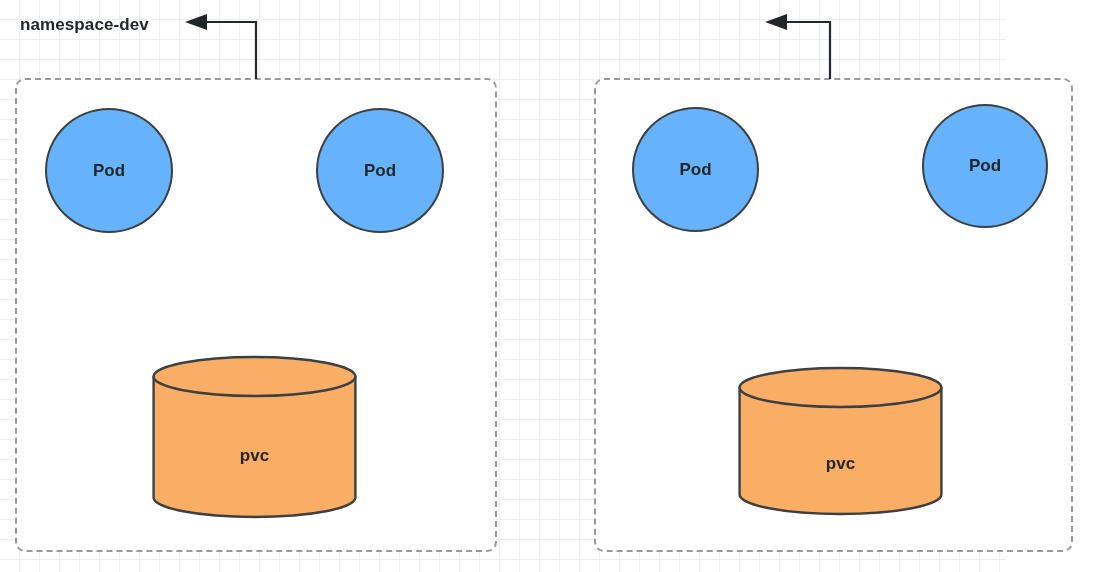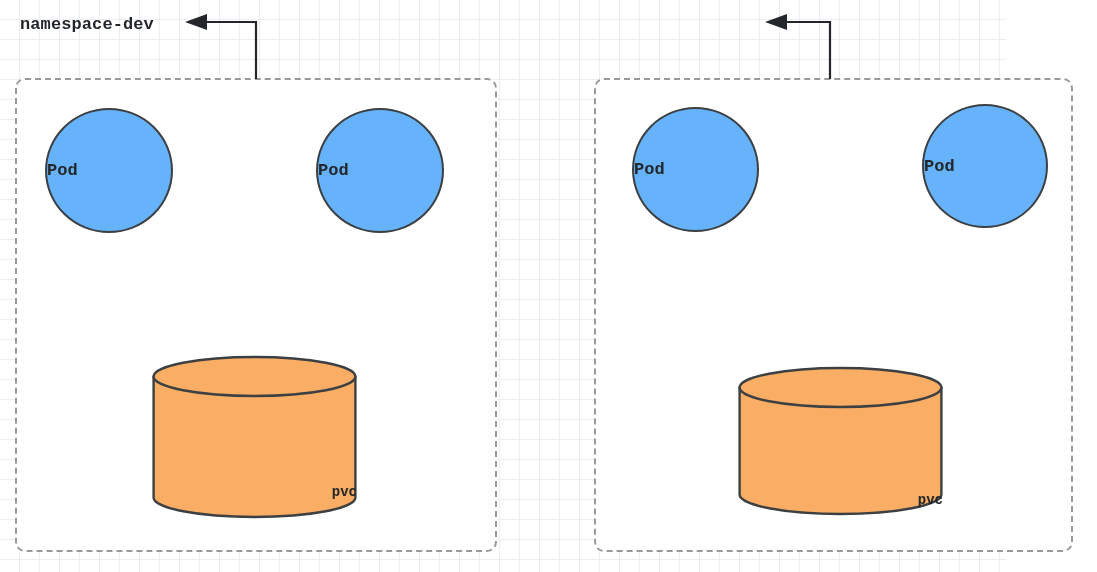--- a/index.html
+++ b/index.html
@@ -23,21 +23,20 @@
       linear-gradient(to right, #eceef0 1px, transparent 1px),
       linear-gradient(to bottom, #eceef0 1px, transparent 1px),
       linear-gradient(to right, #dfe2e5 1px, transparent 1px),
       linear-gradient(to bottom, #dfe2e5 1px, transparent 1px);
     background-size:
       20px 20px,
       20px 20px,
       100px 100px,
       100px 100px;
     background-position: -1px -1px, -1px -1px, -1px -1px, -1px -1px;
-    font-family: Liberation Mono, monospace;
   }
 
   
   .ns-box {
     position: absolute;
     box-sizing: border-box;
     border: 2px dashed #999999;
     border-radius: 10px;
     background: #ffffff;
   }
@@ -66,21 +65,21 @@
 
   
   .pod {
     position: absolute;
     box-sizing: border-box;
     border-radius: 50%;
     background: #66b2fb;
     border: 2px solid #3d4043;
     display: flex;
     align-items: center;
-    justify-content: flex-start;
+    justify-content: center;
   }
   .pod-label {
     font-size: 17px;
     font-weight: bold;
     color: #23272b;
     pointer-events: none;
   }
   #pod-dev-1  { left: 45px;  top: 108px; width: 128px; height: 125px; }
   #pod-dev-2  { left: 316px; top: 108px; width: 128px; height: 125px; }
   #pod-test-1 { left: 632px; top: 107px; width: 127px; height: 125px; }
@@ -90,26 +89,25 @@
   .pvc {
     position: absolute;
   }
   #pvc-dev  { left: 152px; top: 356px; width: 205px; height: 162px; }
   #pvc-test { left: 738px; top: 367px; width: 205px; height: 148px; }
   .pvc svg { display: block; width: 100%; height: 100%; overflow: visible; }
   .pvc-label {
     position: absolute;
     left: 0;
     width: 100%;
-    text-align: right;
-    font-size: 14px;
+    text-align: center;
+    font-size: 17px;
     font-weight: bold;
     color: #23272b;
     pointer-events: none;
-    margin-top: 38px;
   }
   #pvc-dev  .pvc-label { top: 90px; }
   #pvc-test .pvc-label { top: 87px; }
 </style>
 </head>
 <body>
 
 <div id="canvas">
 
   <div class="ns-box" id="ns-box-dev"></div>

